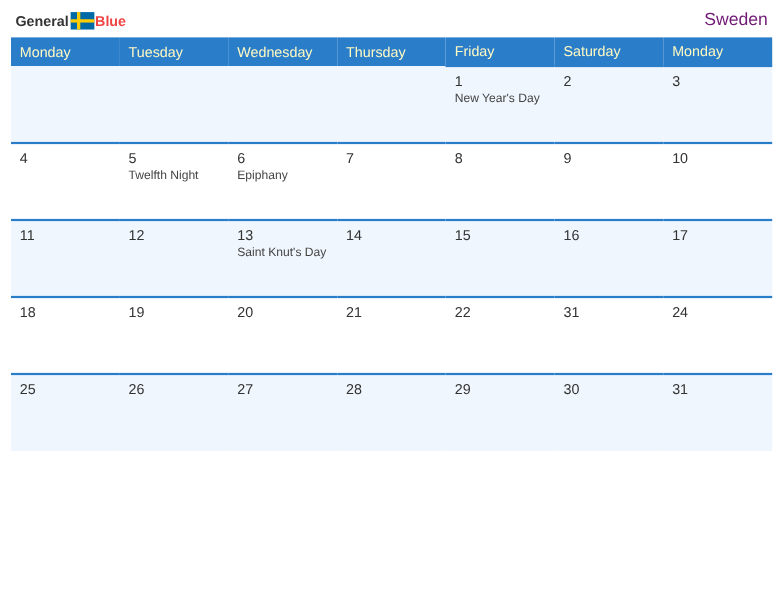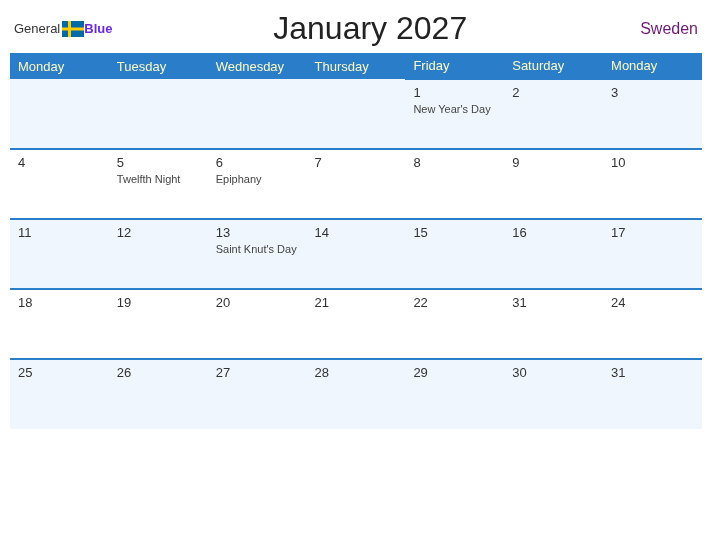--- a/index.html
+++ b/index.html
@@ -26,24 +26,24 @@
     .logo {
       display: flex;
       align-items: center;
       font-size: 13px;
       font-weight: bold;
       color: #333;
     }
     .logo-general {
       color: #333;
       font-size: 13px;
-      font-weight: normal;
+      font-weight: bold;
     }
     .logo-blue {
-      color: #6d28d9;
+      color: #ef4444;
       font-size: 13px;
       font-weight: bold;
     }
     .logo-flag {
       width: 22px;
       height: 16px;
       margin-left: 2px;
       display: inline-block;
       vertical-align: middle;
     }
@@ -115,21 +115,20 @@
     <div class="logo">
       <span class="logo-general">General</span>
 
       <svg class="logo-flag" viewBox="0 0 22 16" xmlns="http://www.w3.org/2000/svg">
         <rect width="22" height="16" fill="#006AA7"></rect>
         <rect x="6" y="0" width="3" height="16" fill="#FECC02"></rect>
         <rect x="0" y="6.5" width="22" height="3" fill="#FECC02"></rect>
       </svg>
       <span class="logo-blue">Blue</span>
     </div>
-    <div class="calendar-title">January 2027</div>
     <div class="country">Sweden</div>
   </div>
 
   <table>
     <thead>
       <tr>
         <th>Monday</th>
         <th>Tuesday</th>
         <th>Wednesday</th>
         <th>Thursday</th>

